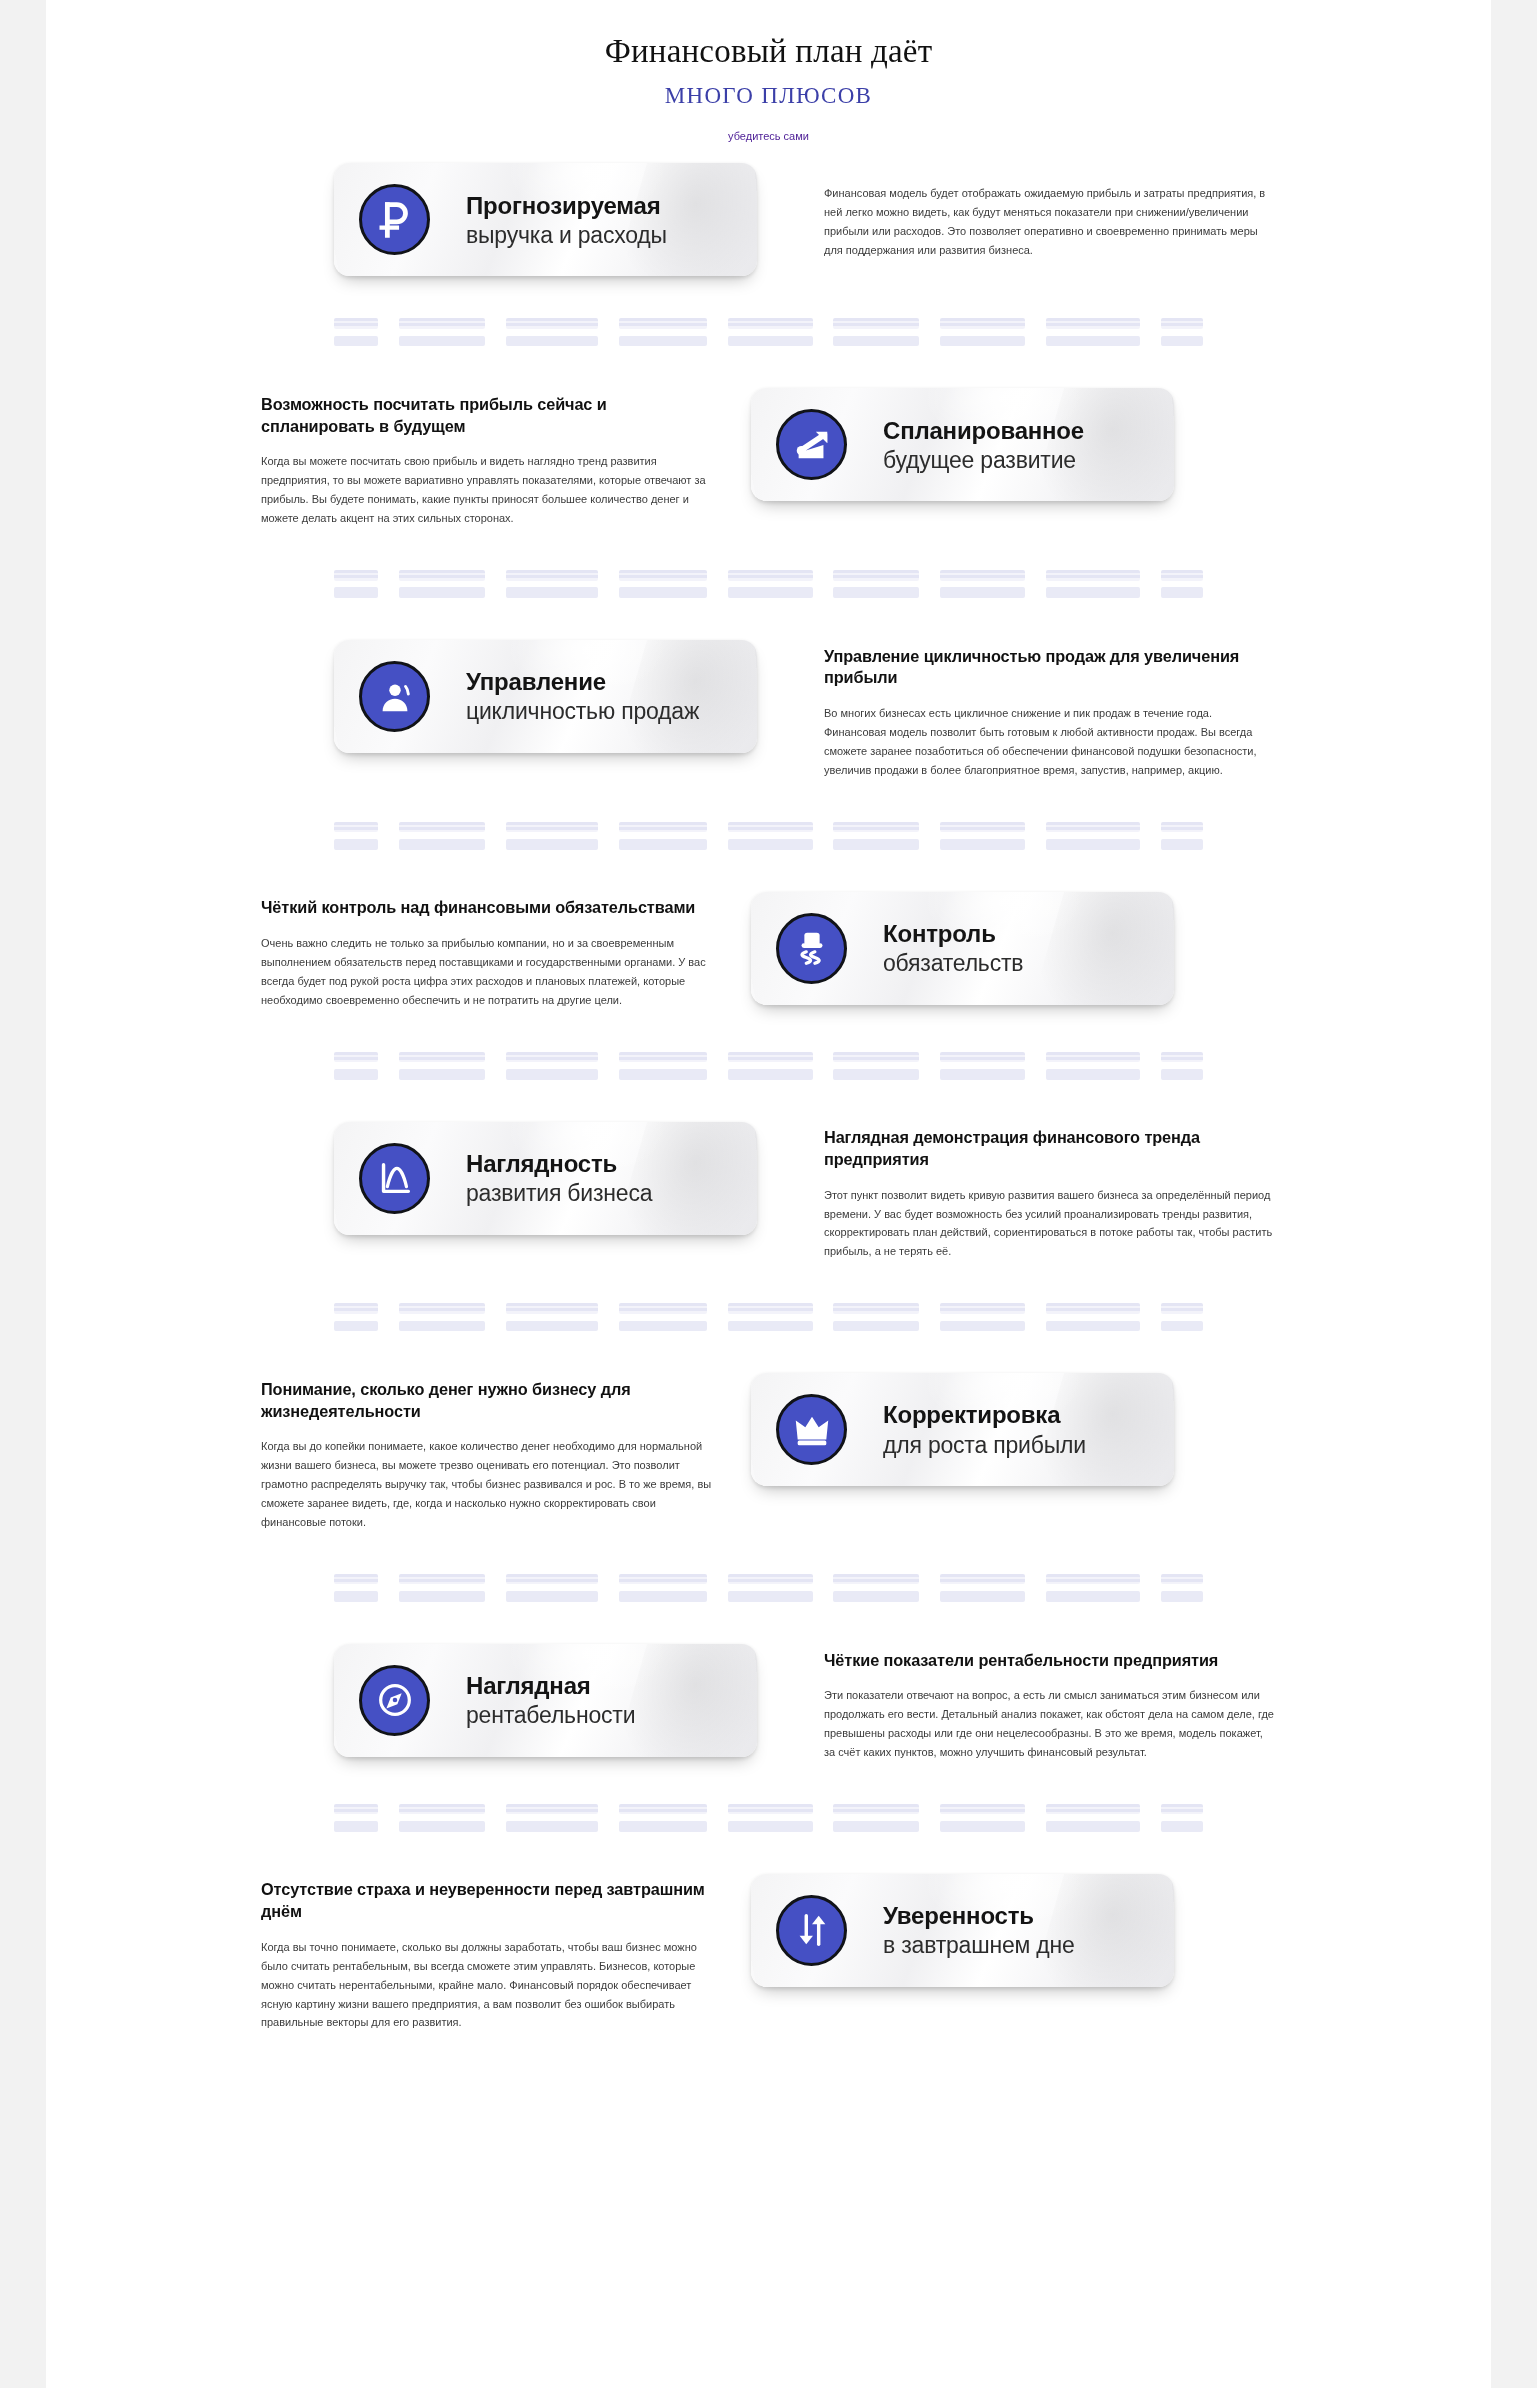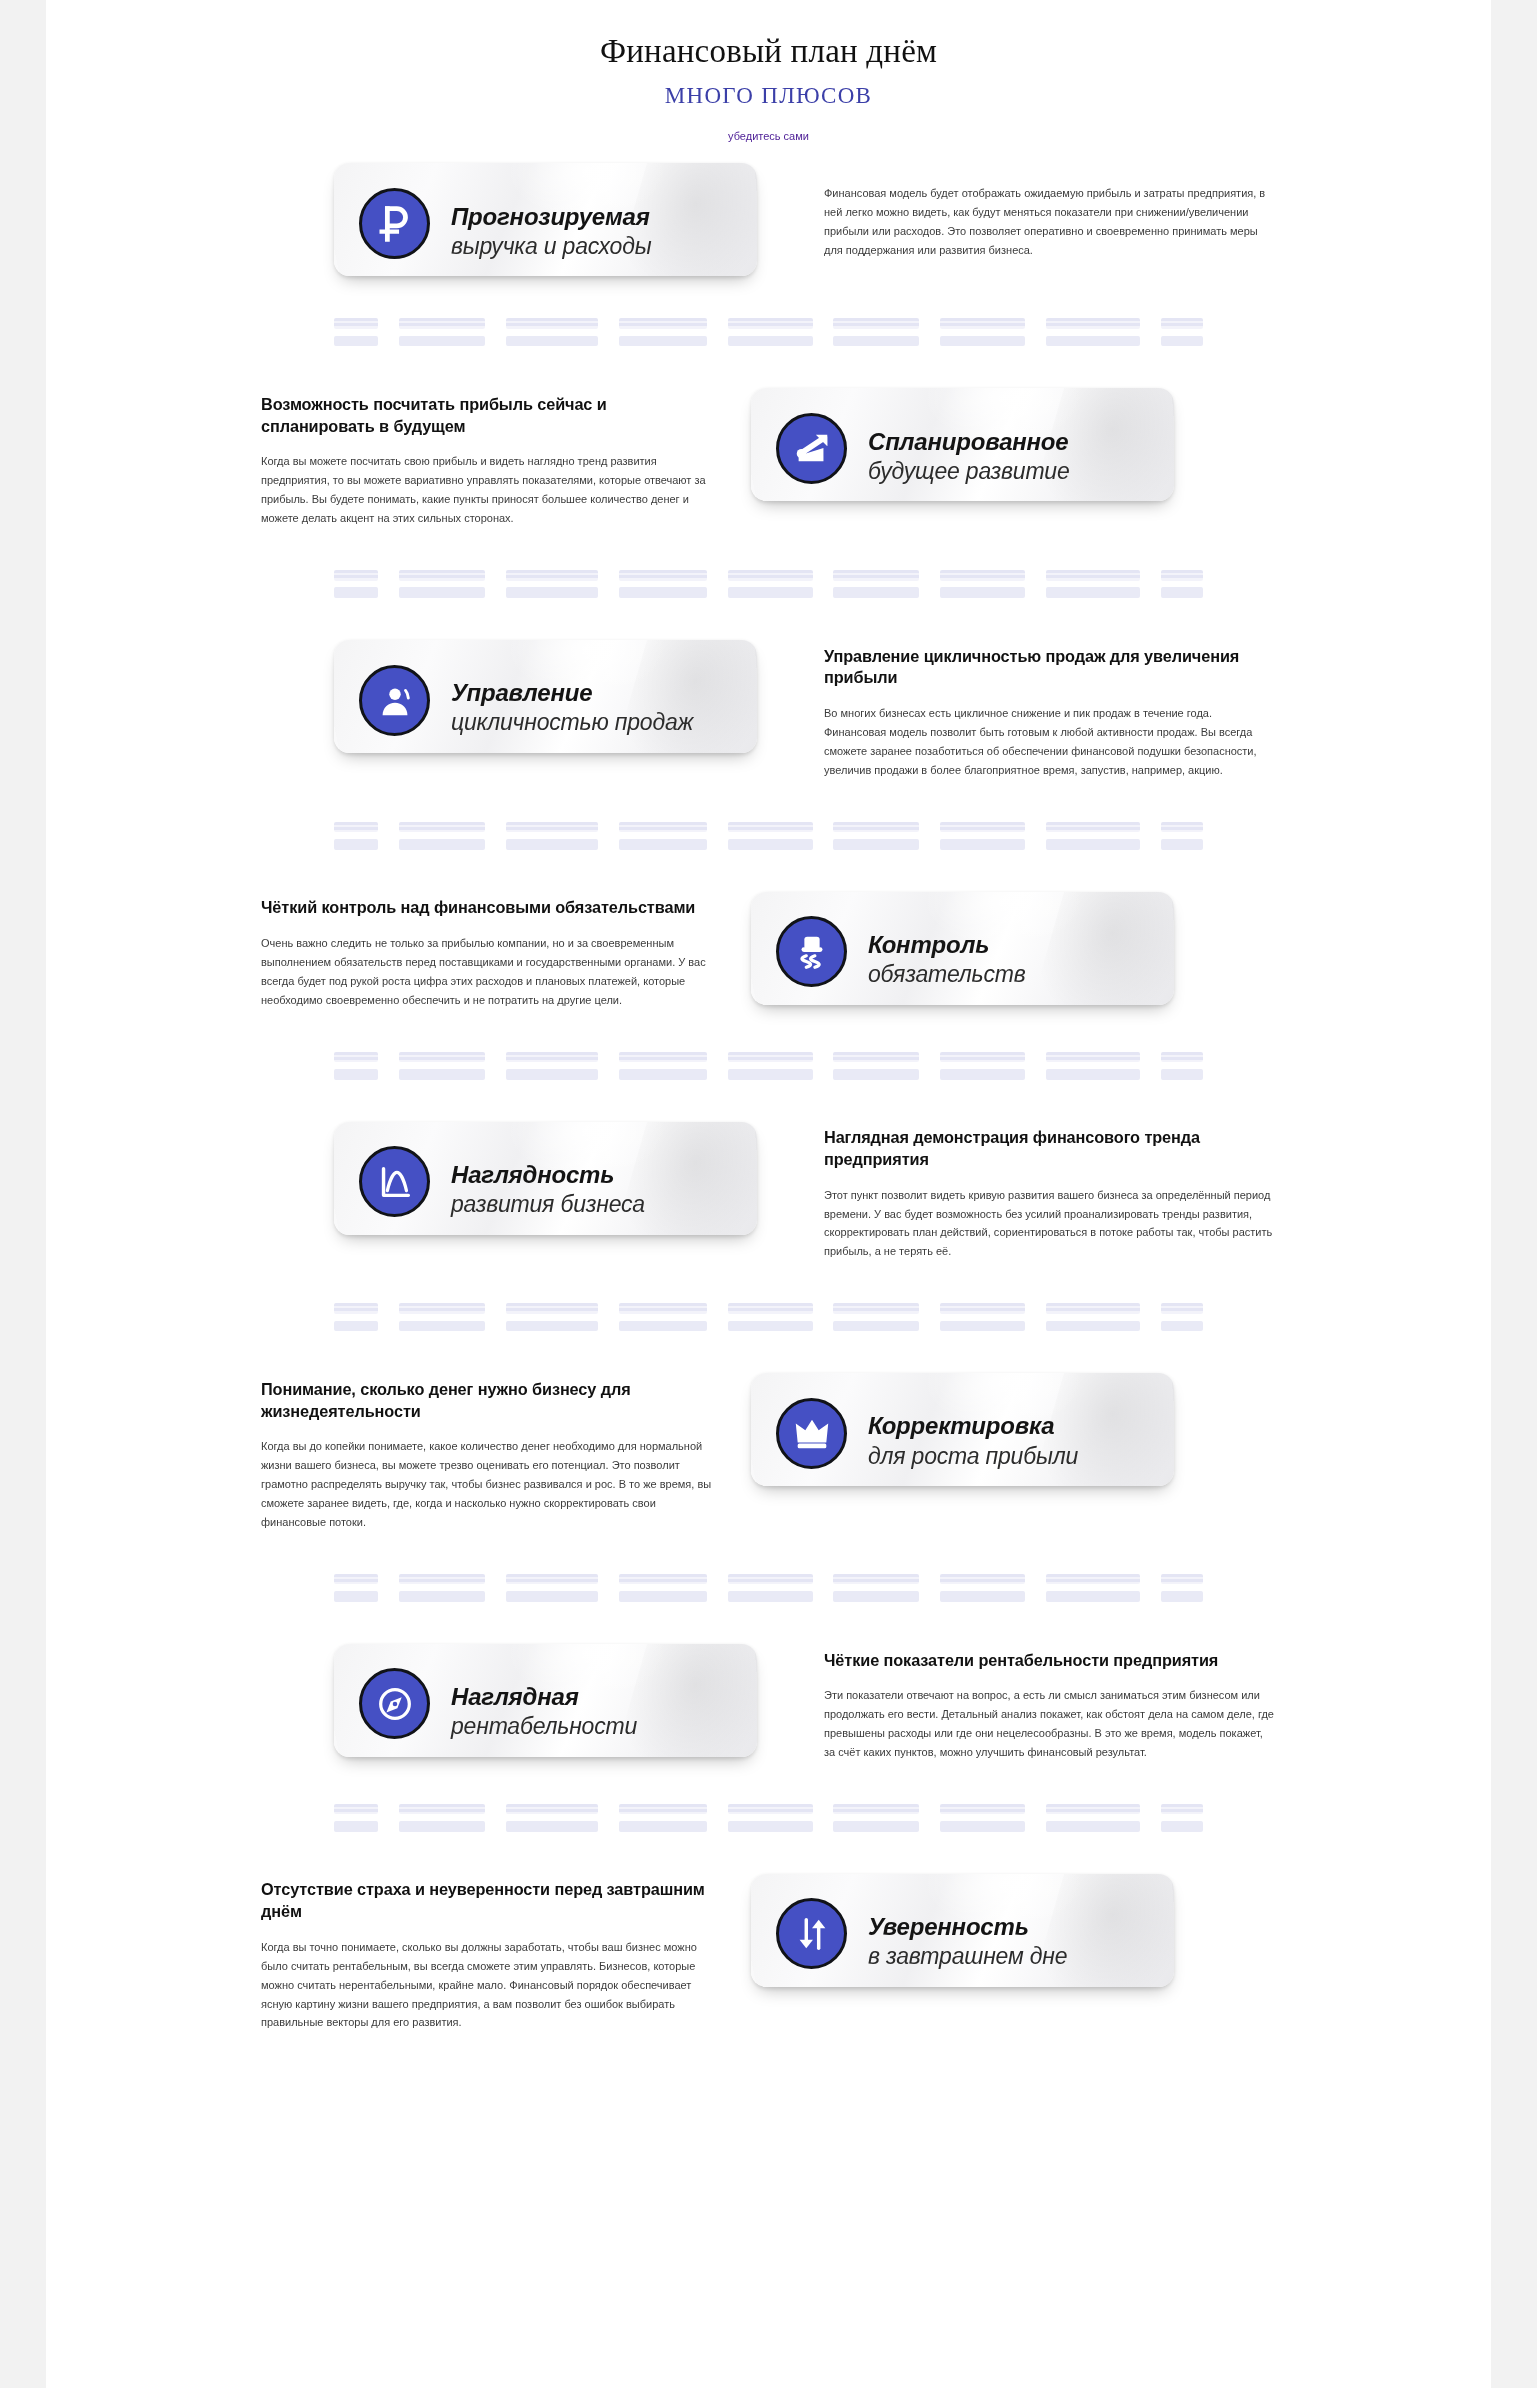--- a/index.html
+++ b/index.html
@@ -63,29 +63,28 @@
 
   .col { width: 452px; flex: 0 0 452px; }
 
   
   .badge {
     position: relative;
     width: 423px;
     min-height: 113px;
     border-radius: 15.4px;
     display: flex;
-    align-items: flex-end;
-    gap: 21px;
+    align-items: center;
+    gap: 36px;
     padding: 17.3px 21px 17.3px 25px;
     background:
       radial-gradient(ellipse 115px 67px at 60% 8%, rgba(255,255,255,0.95), rgba(255,255,255,0) 70%),
       linear-gradient(112deg, #f4f4f5 0%, #fbfbfc 22%, #f0f0f2 42%, #ffffff 58%, #f3f3f5 78%, #e9e9ec 100%);
     box-shadow: 0 9.6px 17.3px -7.7px rgba(0,0,0,0.28), 0 1.9px 3.8px rgba(0,0,0,0.10);
     overflow: hidden;
-    font-style: italic;
   }
   .badge::before {
     content: "";
     position: absolute;
     inset: 0;
     background:
       linear-gradient(100deg, rgba(0,0,0,0.05) 0 1.9px, rgba(0,0,0,0) 1.9px 8.6px),
       linear-gradient(265deg, rgba(0,0,0,0.035) 0 2.9px, rgba(0,0,0,0) 2.9px 13.4px),
       linear-gradient(78deg, rgba(255,255,255,0.6) 0 5.8px, rgba(0,0,0,0) 5.8px 21px);
     opacity: .55;
@@ -167,21 +166,21 @@
   }
 
   .spacer-top { height: 21px; }
 </style>
 </head>
 <body>
 
 <div class="page">
 
   <div class="header">
-    <div class="header-title">Финансовый план днём</div>
+    <div class="header-title">Финансовый план даёт</div>
     <div class="header-subtitle">много плюсов</div>
     <div class="header-caption">убедитесь сами</div>
   </div>
 
   <div class="spacer-top"></div>
 
   <div id="sections-root">
       <div class="row">
         <div class="col">
           <div class="badge">

